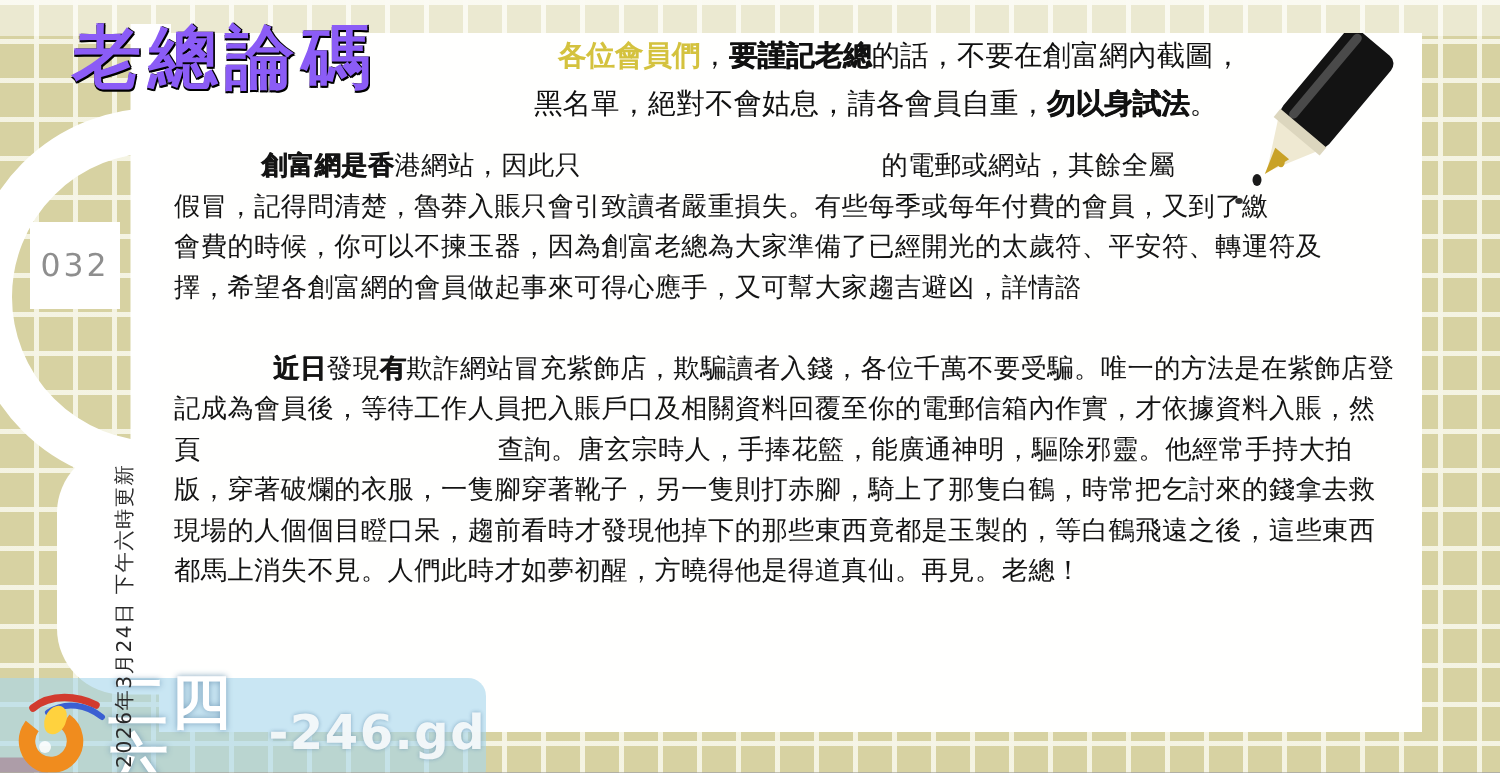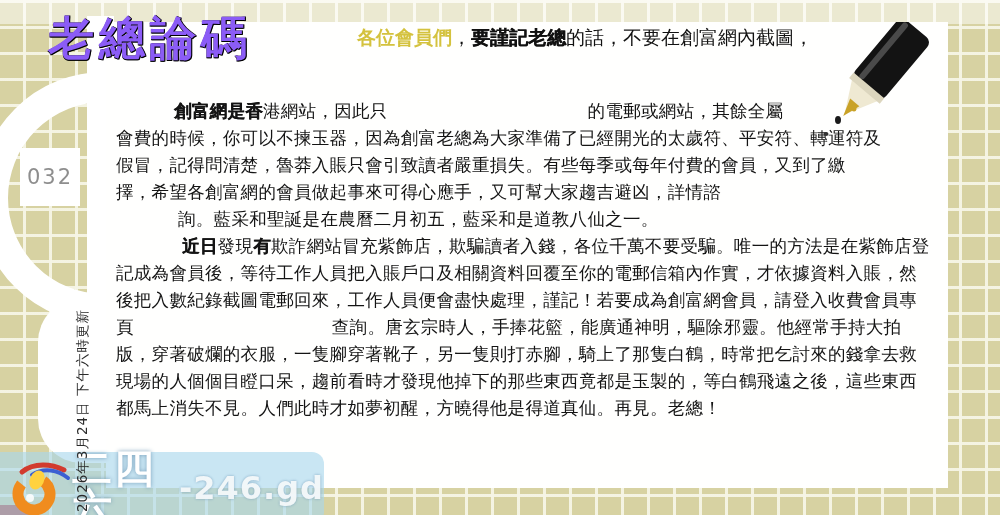--- a/index.html
+++ b/index.html
@@ -22,21 +22,21 @@
     background:#fff;border-radius:44px 0 0 44px;}
   .red-tile{position:absolute;left:0;top:505px;width:32px;height:10px;background:#b5413a;}
   .issue-badge{position:absolute;left:20px;top:148px;color:#8e8e8e;background:#fff;
     padding:17px 7px;font-family:"DejaVu Sans","Liberation Sans",sans-serif;
     font-size:21px;letter-spacing:2px;z-index:2;}
   
   .panel{position:absolute;left:106px;top:22px;width:842px;height:466px;background:#fffffe;}
   .title{position:absolute;left:-58px;top:-14px;font-size:46px;font-weight:700;
     letter-spacing:5px;color:#8b5cf6;white-space:nowrap;
     text-shadow:1px 0 0 #000,0 1px 0 #000,1px 1px 0 #000;}
-  .notice{position:absolute;left:235px;top:0;width:560px;font-size:19px;
+  .notice{position:absolute;left:250px;top:0;width:560px;font-size:19px;
     line-height:31.5px;color:#111;}
   .notice .line{white-space:nowrap;height:31.5px;}
   .body-text{position:absolute;left:10px;top:76px;width:830px;font-size:17.5px;
     line-height:27px;color:#141414;letter-spacing:.3px;}
   .body-text .line{white-space:nowrap;height:27px;}
   .seg-n{font-weight:normal;}
   .seg-b{font-weight:bold;text-shadow:.5px 0 0 currentColor;}
   .seg-gold{color:var(--gold-text,#d4c23e);font-weight:bold;}
   .gap{display:inline-block;height:1px;}
   .pen{position:absolute;right:6px;top:0;width:132px;height:122px;}
@@ -67,31 +67,31 @@
 
   <div class="issue-badge">032</div>
 
   <div class="update-note">2026年3月24日  下午六時更新</div>
 
   <div class="panel">
     <div class="title">老總論碼</div>
 
     <div class="notice">
         <div class="line"><span class="gap" style="width: 16px;"></span><span class="seg-gold">各位會員們</span><span class="seg-n">，</span><span class="seg-b">要謹記老總</span><span class="seg-n">的話，不要在創富網內截圖，</span></div>
+        <div class="line"><span class="seg-n">黑名單，絕對不會姑息，請各會員自重，</span><span class="seg-b">勿以身試法</span><span class="seg-n">。</span></div>
       </div>
 
     <div class="body-text">
         <div class="line"><span class="gap" style="width: 58px;"></span><span class="seg-b">創富網是香</span><span class="seg-n">港網站，因此只</span><span class="gap" style="width: 200px;"></span><span class="seg-n">的電郵或網站，其餘全屬</span></div>
+        <div class="line"><span class="seg-n">假冒，記得問清楚，魯莽入賬只會引致讀者嚴重損失。有些每季或每年付費的會員，又到了繳</span></div>
         <div class="line"><span class="seg-n">會費的時候，你可以不揀玉器，因為創富老總為大家準備了已經開光的太歲符、平安符、轉運符及</span></div>
-        <div class="line"><span class="seg-n">假冒，記得問清楚，魯莽入賬只會引致讀者嚴重損失。有些每季或每年付費的會員，又到了繳</span></div>
         <div class="line"><span class="seg-n">擇，希望各創富網的會員做起事來可得心應手，又可幫大家趨吉避凶，詳情諮</span></div>
-        <div class="line"><span class="gap" style="width: 62px;"></span><span class="seg-n">詢。藍采和聖誕是在農曆二月初五，藍采和是道教八仙之一。</span></div>
+        <div class="line"><span class="gap" style="width: 62px;"></span></div>
         <div class="line"><span class="gap" style="width: 66px;"></span><span class="seg-b">近日</span><span class="seg-n">發現</span><span class="seg-b">有</span><span class="seg-n">欺詐網站冒充紫飾店，欺騙讀者入錢，各位千萬不要受騙。唯一的方法是在紫飾店登</span></div>
         <div class="line"><span class="seg-n">記成為會員後，等待工作人員把入賬戶口及相關資料回覆至你的電郵信箱內作實，才依據資料入賬，然</span></div>
-        <div class="line"><span class="seg-n">後把入數紀錄截圖電郵回來，工作人員便會盡快處理，謹記！若要成為創富網會員，請登入收費會員專</span></div>
         <div class="line"><span class="seg-n">頁</span><span class="gap" style="width: 198px;"></span><span class="seg-n">查詢。唐玄宗時人，手捧花籃，能廣通神明，驅除邪靈。他經常手持大拍</span></div>
         <div class="line"><span class="seg-n">版，穿著破爛的衣服，一隻腳穿著靴子，另一隻則打赤腳，騎上了那隻白鶴，時常把乞討來的錢拿去救</span></div>
         <div class="line"><span class="seg-n">現場的人個個目瞪口呆，趨前看時才發現他掉下的那些東西竟都是玉製的，等白鶴飛遠之後，這些東西</span></div>
         <div class="line"><span class="seg-n">都馬上消失不見。人們此時才如夢初醒，方曉得他是得道真仙。再見。老總！</span></div>
       </div>
 
     <svg class="pen" viewBox="0 0 132 122">
       <g transform="rotate(40 66 55)">
         <rect x="46" y="-8" width="40" height="78" rx="7" fill="#131313"></rect>
         <rect x="52" y="-6" width="6" height="72" rx="3" fill="#4a4a4a"></rect>

